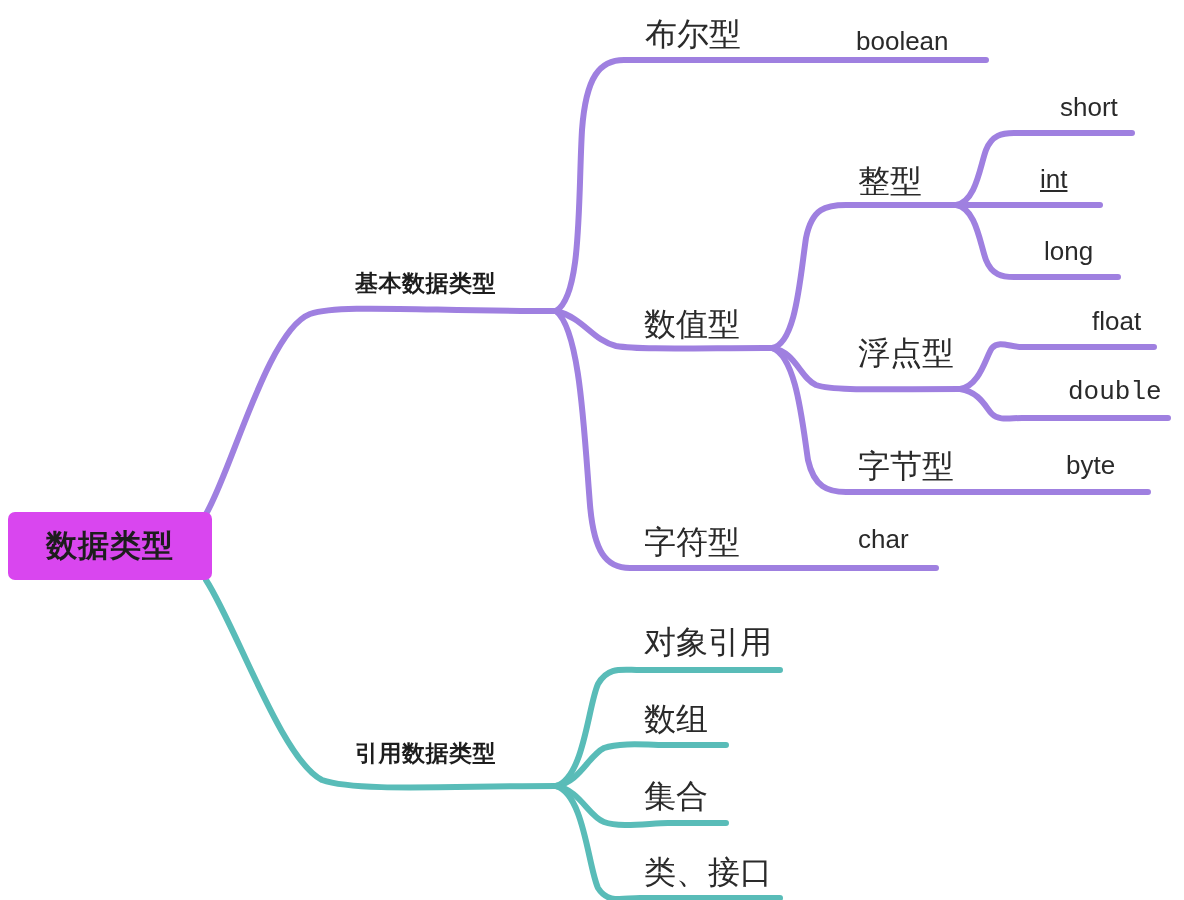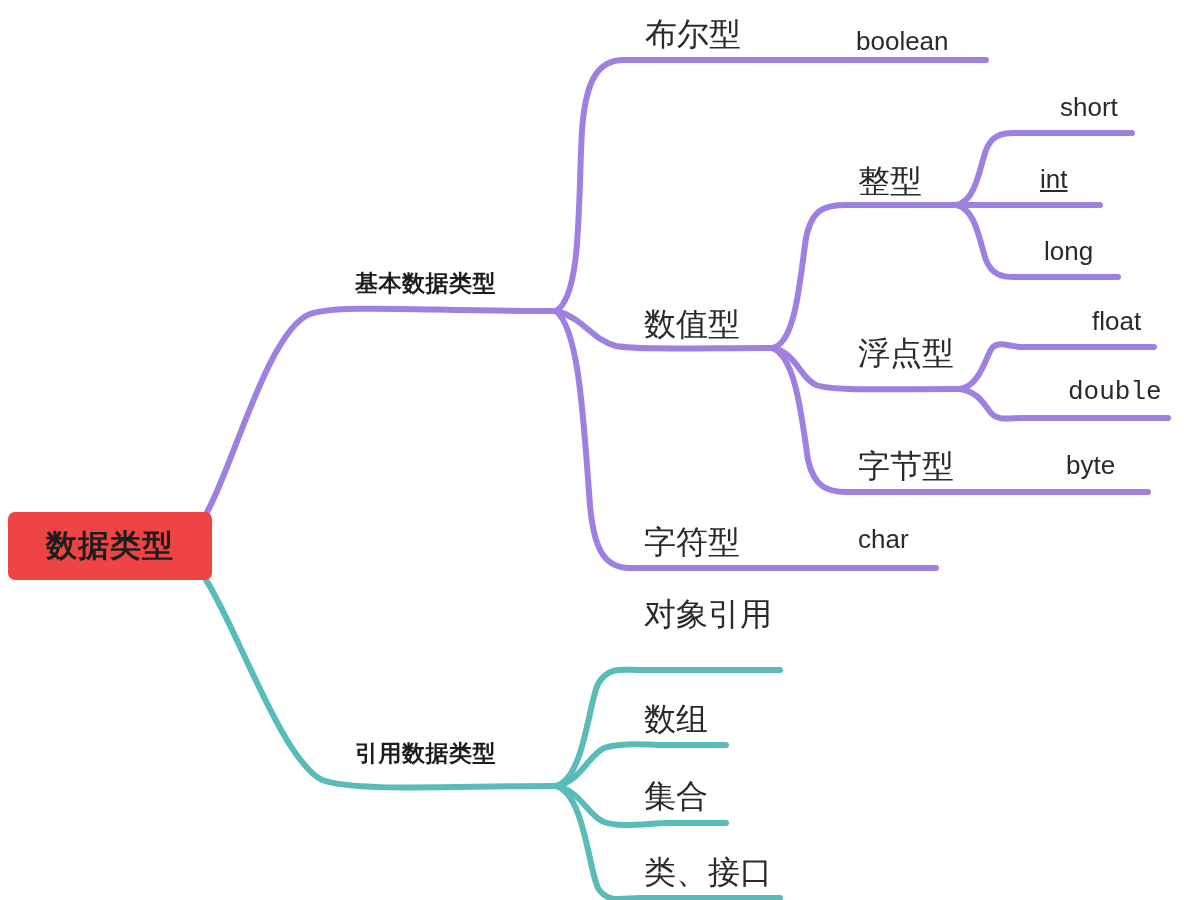--- a/index.html
+++ b/index.html
@@ -30,21 +30,21 @@
     white-space: nowrap;
     color: #262626;
     line-height: 1;
   }
   .root-node {
     position: absolute;
     left: 8px;
     top: 512px;
     width: 204px;
     height: 68px;
-    background: #ef4444;
+    background: #d946ef;
     border-radius: 7px;
   }
   .root-text {
     position: absolute;
     left: 0;
     top: 0;
     width: 204px;
     height: 68px;
     display: flex;
     align-items: center;
@@ -144,21 +144,21 @@
   <div class="node-label lvl3" style="left:1044px; top:238px;">long</div>
 
   <div class="node-label lvl3" style="left:1068px; top:308px;margin-left:24px;">float</div>
 
   <div class="node-label lvl3" style="left:1068px; top:379px;font-family:Liberation Mono, monospace;">double</div>
 
   <div class="node-label lvl3" style="left:1066px; top:452px;">byte</div>
 
   <div class="node-label lvl3" style="left:858px; top:526px;">char</div>
 
-  <div class="node-label lvl2" style="left:644px; top:598px;">对象引用</div>
+  <div class="node-label lvl2" style="left:644px; top:626px;">对象引用</div>
 
   <div class="node-label lvl2" style="left:644px; top:703px;">数组</div>
 
   <div class="node-label lvl2" style="left:644px; top:780px;">集合</div>
 
   <div class="node-label lvl2" style="left:644px; top:856px;">类、接口</div>
 
 </div>
 
 </body></html>

